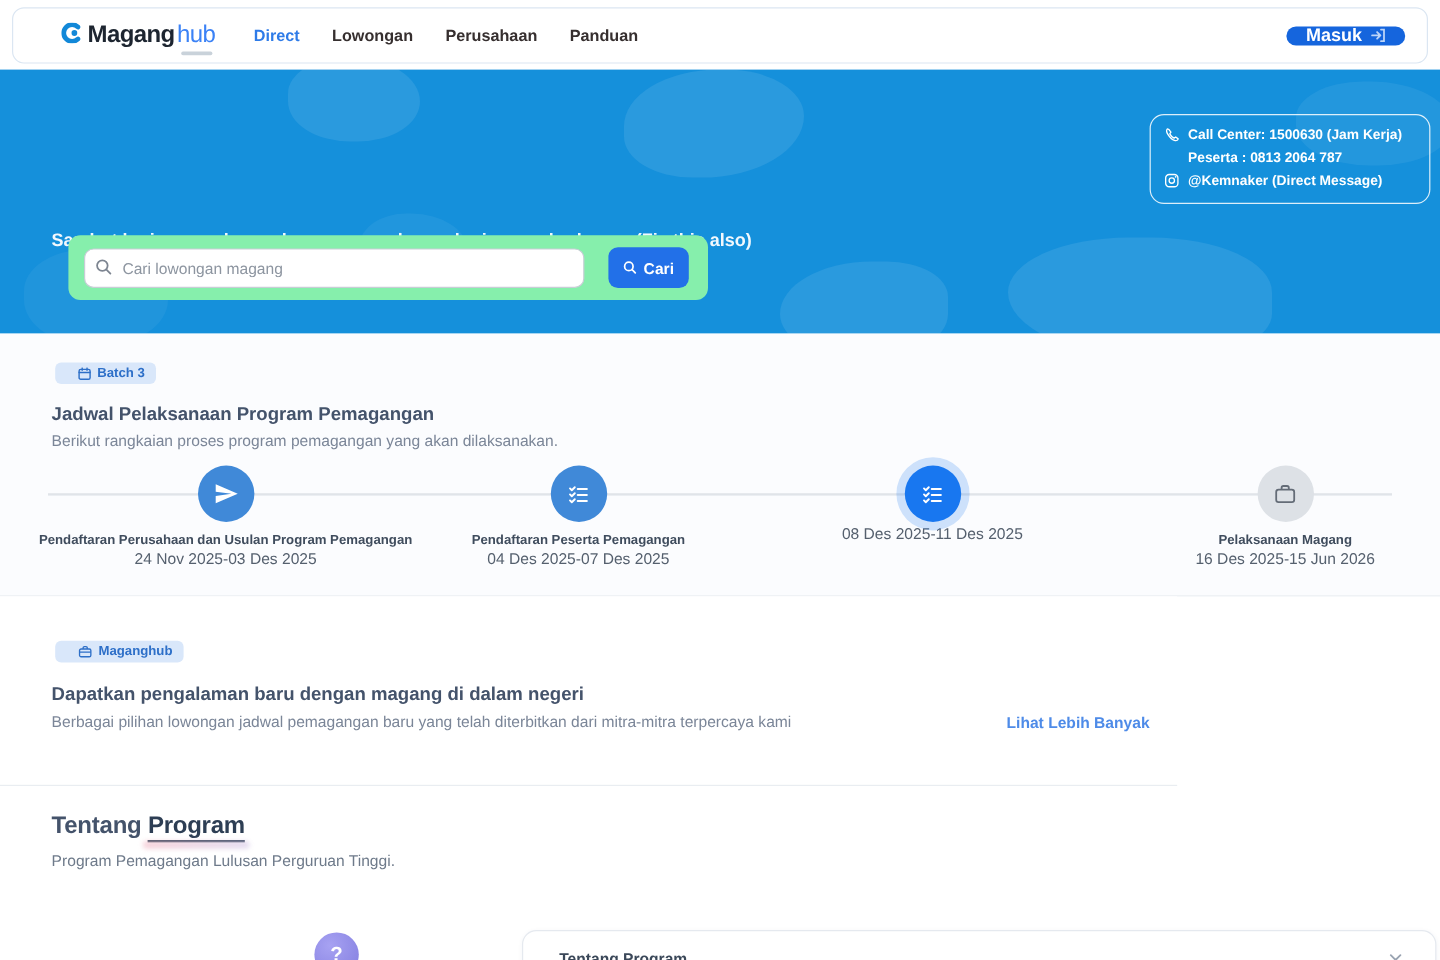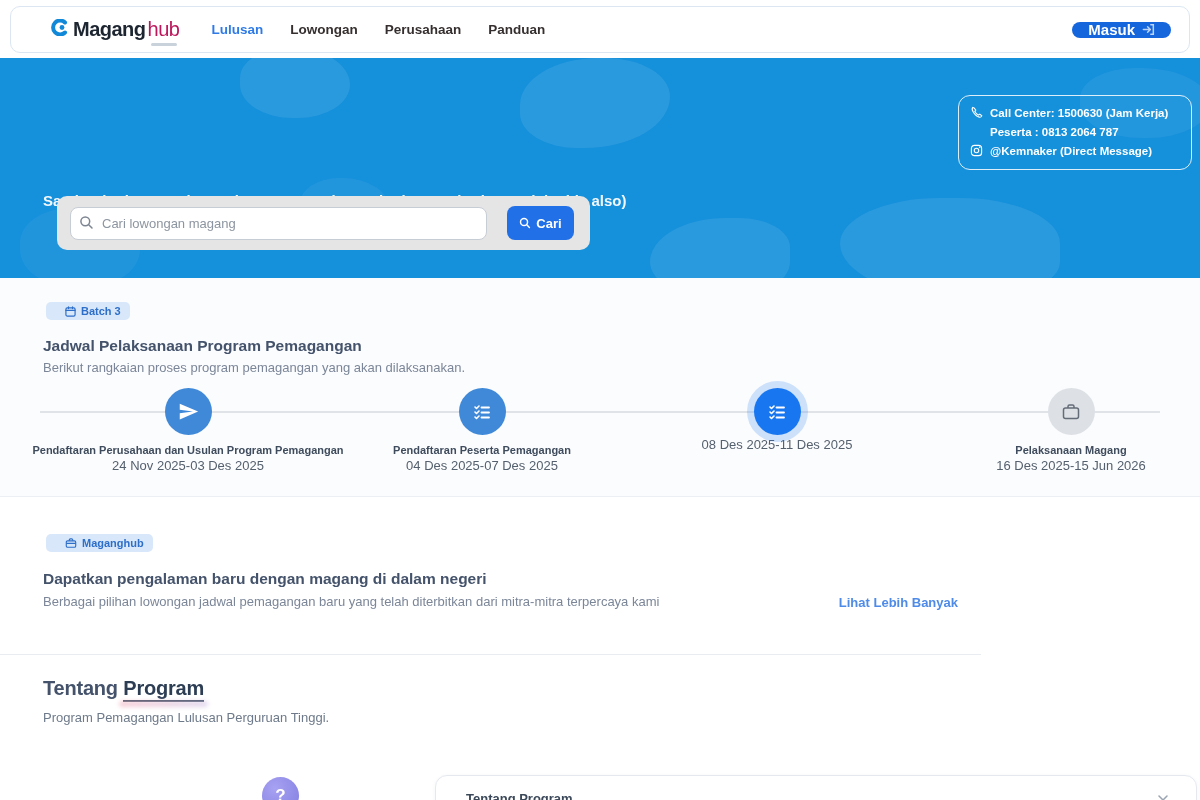--- a/index.html
+++ b/index.html
@@ -7,40 +7,40 @@
     font-family:"Liberation Sans", sans-serif; }
   .page { position:relative; width:1200px; height:800px; }
 
   
   .topbar { position:absolute; top:6px; left:10px; right:10px; height:47px;
     background:#fff; border:1px solid #dbe6f2; border-radius:10px;
     display:flex; align-items:center; padding:0 18px 0 62px; }
   .logo { display:flex; align-items:baseline; gap:2px; cursor:pointer; position:relative; }
   .logo-icon { position:absolute; left:-22px; top:1px; }
   .logo-main { font-size:20px; font-weight:800; color:#1d2530; letter-spacing:-0.5px; }
-  .logo-suffix { font-size:20px; font-weight:500; color:#be185d; letter-spacing:-0.5px; }
+  .logo-suffix { font-size:20px; font-weight:500; color:#3b82f6; letter-spacing:-0.5px; }
   .logo-tagline { position:absolute; right:2px; bottom:-5px; width:26px; height:3px;
     background:#c9d2da; border-radius:2px; }
   .nav { display:flex; gap:27px; margin-left:32px; }
   .nav-link { font-size:13.5px; font-weight:700; color:#362f2f; text-decoration:none; cursor:pointer; }
   .nav-link.active { color:#2e7be8; }
   .login-btn { margin-left:auto; background:#1565dd; color:#fff; border:none;
     border-radius:8px; height:16px; padding:0 16px; font-size:15px; font-weight:700;
     display:flex; align-items:center; gap:7px; cursor:pointer;
     font-family:"Liberation Sans", sans-serif; }
 
   
   .hero { position:absolute; top:58px; left:0; width:1200px; height:220px;
     background:#1590db; overflow:hidden; }
   .blob { position:absolute; background:rgba(255,255,255,0.09); border-radius:45% 55% 50% 50%; }
   .hero-title { position:absolute; left:43px; top:93px; color:#fff; font-size:27px;
     font-weight:800; letter-spacing:-0.3px; }
   .hero-sub { position:absolute; left:43px; top:134px; color:#f2f8fd; font-size:15px; font-weight:600; }
   .search-card { position:absolute; left:57px; top:138px; width:533px; height:54px;
-    background:#e5e5e5; border-radius:10px; display:flex; align-items:center;
+    background:#86efac; border-radius:10px; display:flex; align-items:center;
     padding:0 16px 0 13px; gap:20px; }
   .search-field { position:relative; flex:1; }
   .search-input { width:100%; height:33px; border:1px solid #c7cdd5; border-radius:8px;
     padding:0 10px 0 31px; font-size:13px; color:#3a4554; outline:none;
     font-family:"Liberation Sans", sans-serif; }
   .search-input::placeholder { color:#8d95a0; }
   .field-search-icon { position:absolute; left:9px; top:8px; }
   .search-btn { width:67px; height:34px; background:#2270e8; border:none; border-radius:8px;
     color:#fff; font-size:13px; font-weight:700; display:flex; align-items:center;
     justify-content:center; gap:5px; cursor:pointer; font-family:"Liberation Sans", sans-serif; }
@@ -116,21 +116,21 @@
         <svg width="17" height="17" viewBox="0 0 17 17">
           <path d="M14 3.5 A7 7 0 1 0 14 13.5" fill="none" stroke="#1288d8" stroke-width="4" stroke-linecap="round"></path>
           <circle cx="11" cy="8.5" r="2.4" fill="#1288d8"></circle>
         </svg>
       </span>
       <span class="logo-main">Magang</span>
       <span class="logo-suffix">hub</span>
       <span class="logo-tagline"></span>
     </div>
     <nav class="nav">
-      <a class="nav-link active">Lulusan</a>
+      <a class="nav-link active">Direct</a>
       <a class="nav-link">Lowongan</a>
       <a class="nav-link">Perusahaan</a>
       <a class="nav-link">Panduan</a>
     </nav>
     <button class="login-btn">
       <span>Masuk</span>
       <span>
         <svg width="13" height="13" viewBox="0 0 14 14">
           <path d="M1.5 7 H8.5 M6 4 l3 3 -3 3" fill="none" stroke="#bcd4f8" stroke-width="1.6" stroke-linecap="round" stroke-linejoin="round"></path>
           <path d="M9.5 1.8 H12.2 V12.2 H9.5" fill="none" stroke="#bcd4f8" stroke-width="1.6" stroke-linecap="round"></path>

